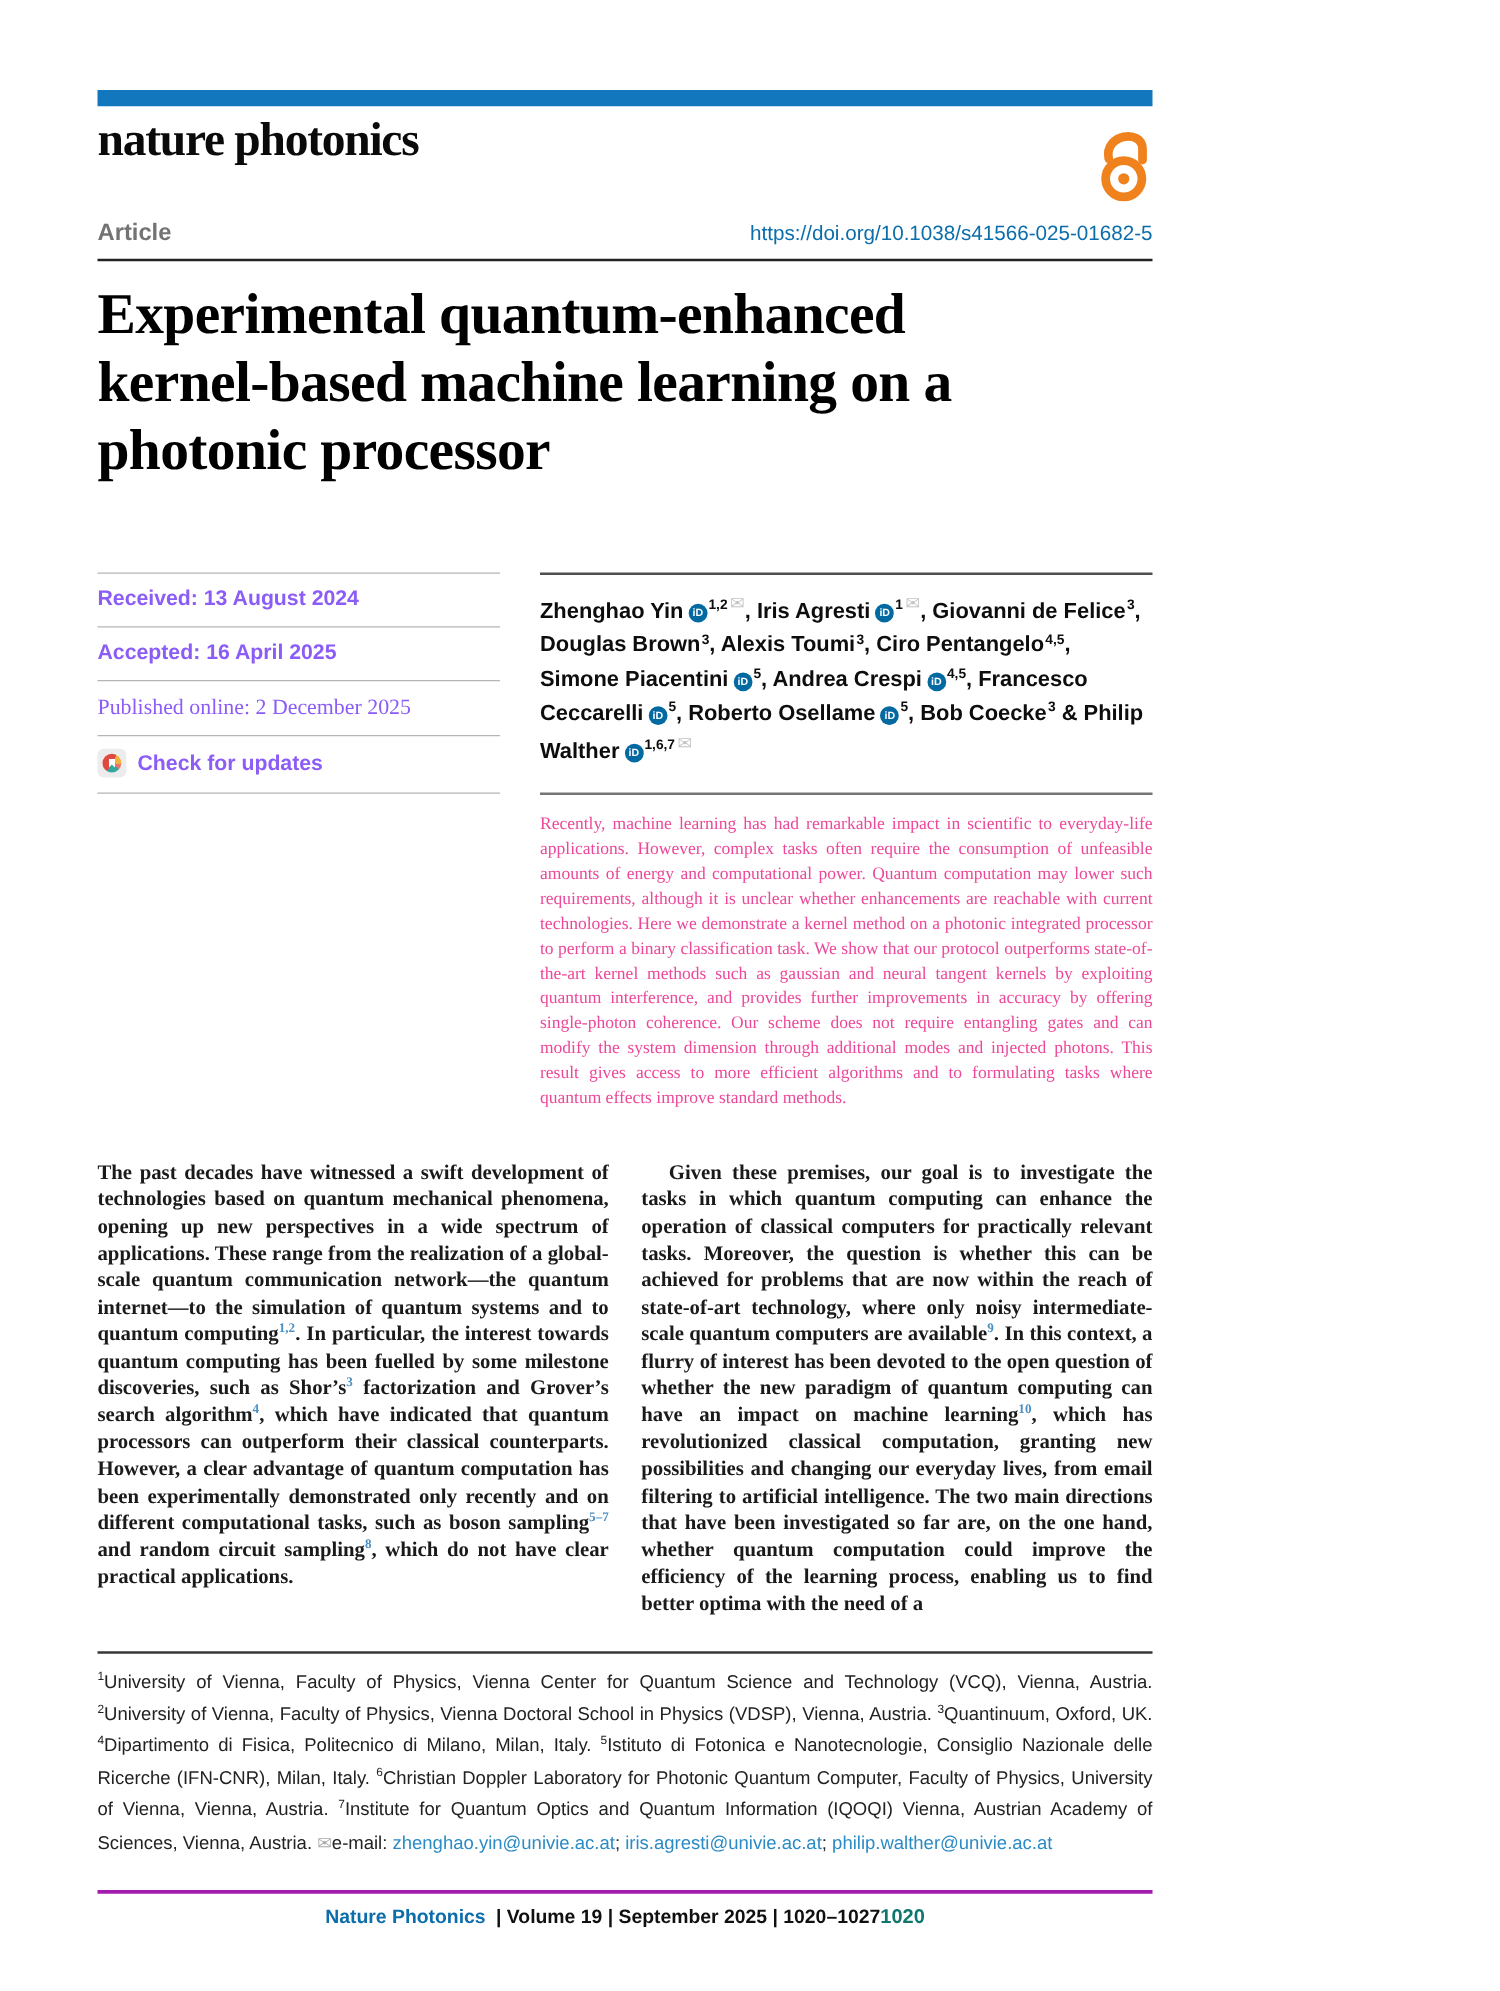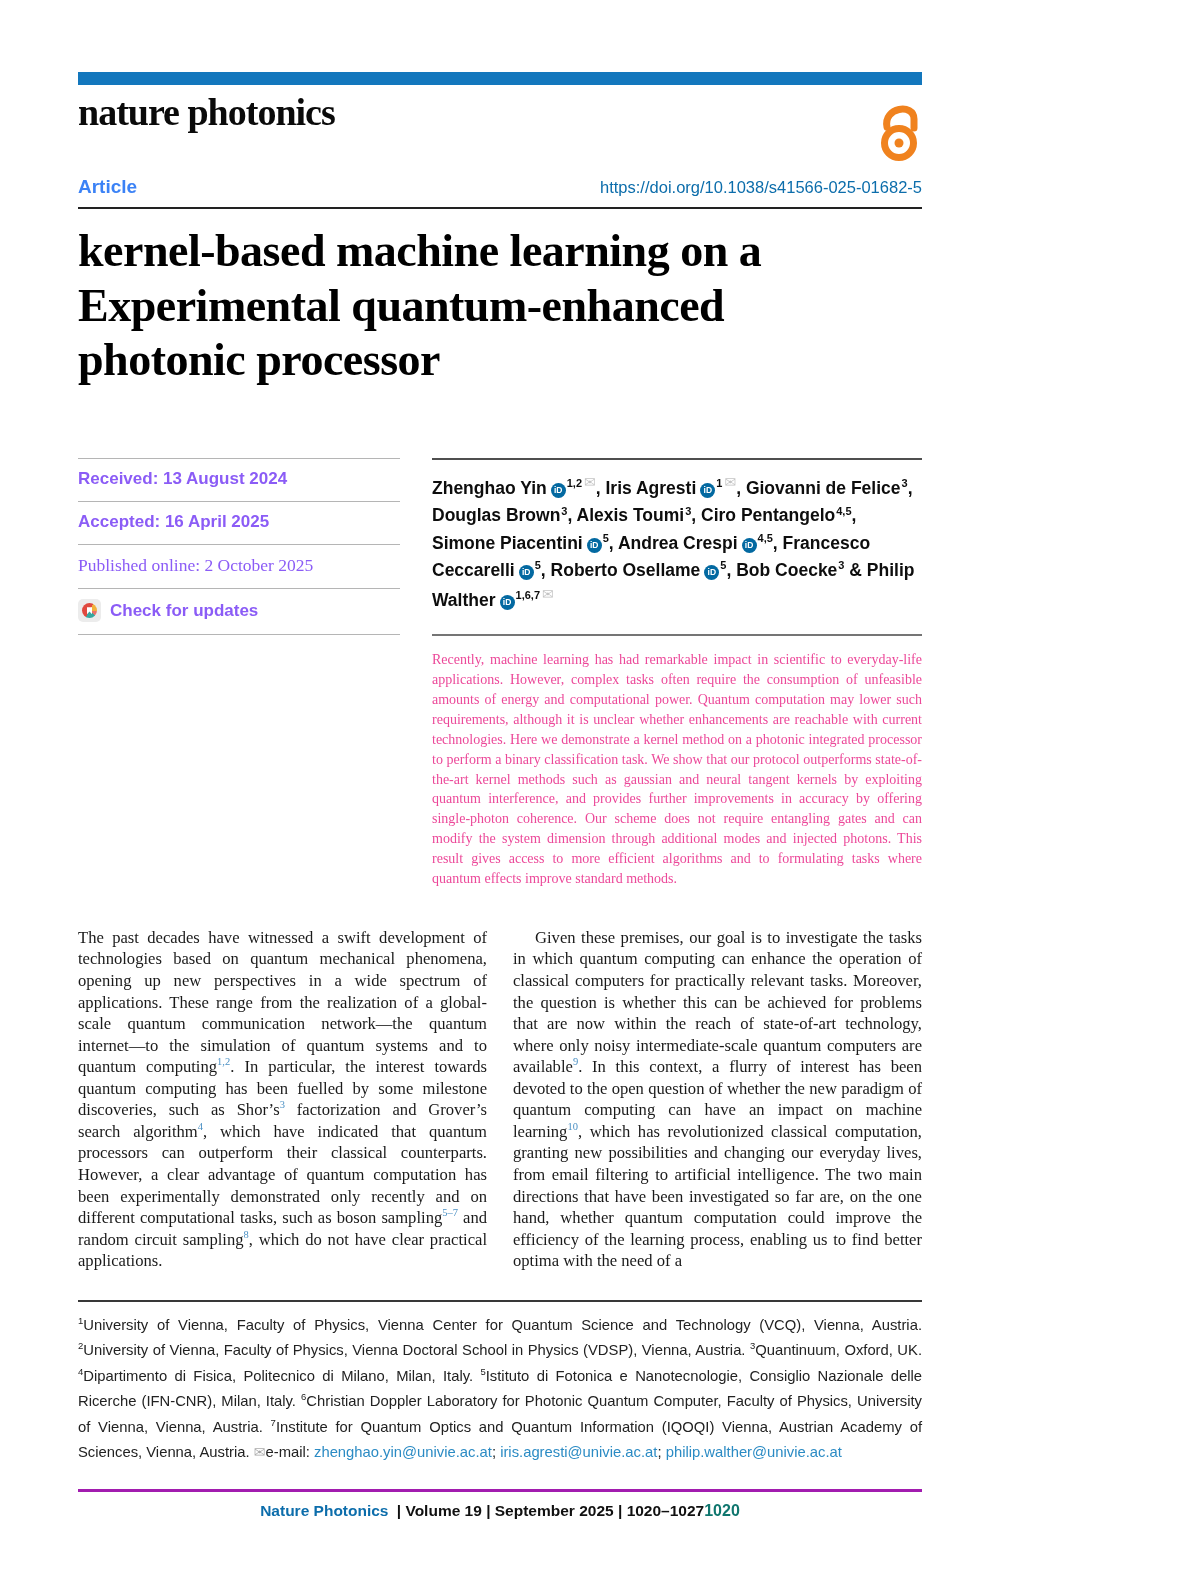--- a/index.html
+++ b/index.html
@@ -11,21 +11,21 @@
     background: #fff;
   }
   .topbar { margin-top: 72px; height: 13px; background: #1377bd; }
   .masthead { position: relative; }
   .logo {
     margin-top: 5px; font-family: "Liberation Serif", serif;
     font-weight: 700; font-size: 38px; letter-spacing: -1px; color: #0a0a0a;
   }
   .oa-icon { position: absolute; right: 0; top: 10px; }
   .article-row { display: flex; justify-content: space-between; align-items: baseline; margin-top: 42px; }
-  .article-label { font-weight: 700; font-size: 19px; color: #3b82f6; }
+  .article-label { font-weight: 700; font-size: 19px; color: #737373; }
   .doi-link { font-size: 16.5px; color: #0c6dab; text-decoration: none; font-weight: 500; }
   .title-rule { border-top: 2px solid #222; margin-top: 9px; }
   .title {
     margin: 15px 0 0; font-family: "Liberation Serif", serif; font-weight: 700;
     font-size: 46px; line-height: 1.19; letter-spacing: -0.5px; color: #000;
   }
   .tline { display: block; }
   .meta-authors { display: flex; gap: 32px; margin-top: 70px; }
   .sidebar { width: 322px; flex: none; }
   .side-item { border-top: 1px solid #b5b5b5; padding: 10px 0 12px; font-size: 17px; font-weight: 700; color: #8b5cf6; }
@@ -42,21 +42,21 @@
   .orcid { display: inline-block; width: 15px; height: 15px; border-radius: 50%; background: #0369a1;
     color: #fff; font-size: 8.5px; line-height: 15px; text-align: center; font-weight: 700; margin-left: 4px; vertical-align: 1px; cursor: pointer; }
   sup { line-height: 0; }
   .a-sup { font-size: 11px; margin-left: 1px; font-weight: 700; }
   .mail { color: #c4c4c4; font-size: 14px; vertical-align: super; margin-left: 2px; font-weight: 400; cursor: pointer; }
   .abstract {
     margin-top: 20px; border-top: 2px solid #757575; padding-top: 14px;
     font-family: "Liberation Serif", serif; font-size: 14px; line-height: 1.42;
     color: #ec4899; text-align: justify;
   }
-  .body-cols { display: flex; gap: 26px; margin-top: 38px; }
+  .body-cols { display: flex; gap: 26px; margin-top: 38px; font-weight: bold; }
   .col { width: 515px; font-family: "Liberation Serif", serif; font-size: 16.6px; line-height: 1.3; color: #1a1a1a; text-align: justify; }
   .col.indent { text-indent: 22px; }
   .ref { color: #4a90c4; font-size: 10.5px; cursor: pointer; }
   .footnotes {
     margin-top: 28px; border-top: 2px solid #383838; padding-top: 11px;
     font-size: 14.8px; line-height: 1.72; color: #222; text-align: justify; font-weight: 400;
   }
   .fn-sup { font-size: 9.5px; }
   .fn-mail-icon { color: #aaa; font-size: 14px; }
   .email-link { color: #2b8bc4; text-decoration: none; }
@@ -83,30 +83,30 @@
     </div>
   </header>
 
   <div class="article-row">
     <span class="article-label">Article</span>
     <a class="doi-link" href="#">https://doi.org/10.1038/s41566-025-01682-5</a>
   </div>
   <div class="title-rule"></div>
 
   <h1 class="title">
-    <span class="tline">kernel-based machine learning on a</span>
-      <span class="tline">Experimental quantum-enhanced</span>
+    <span class="tline">Experimental quantum-enhanced</span>
+      <span class="tline">kernel-based machine learning on a</span>
       <span class="tline">photonic processor</span>
   </h1>
 
   <div class="meta-authors">
     <aside class="sidebar">
       <div class="side-item">Received: 13 August 2024</div>
       <div class="side-item">Accepted: 16 April 2025</div>
-      <div class="side-item serif-item">Published online: 2 October 2025</div>
+      <div class="side-item serif-item">Published online: 2 December 2025</div>
       <div class="side-item check">
         <span class="cm-icon">
             <span class="cm-circle">
               <span class="cm-bm"></span>
             </span>
           </span>
         <span>Check for updates</span>
       </div>
     </aside>
 

